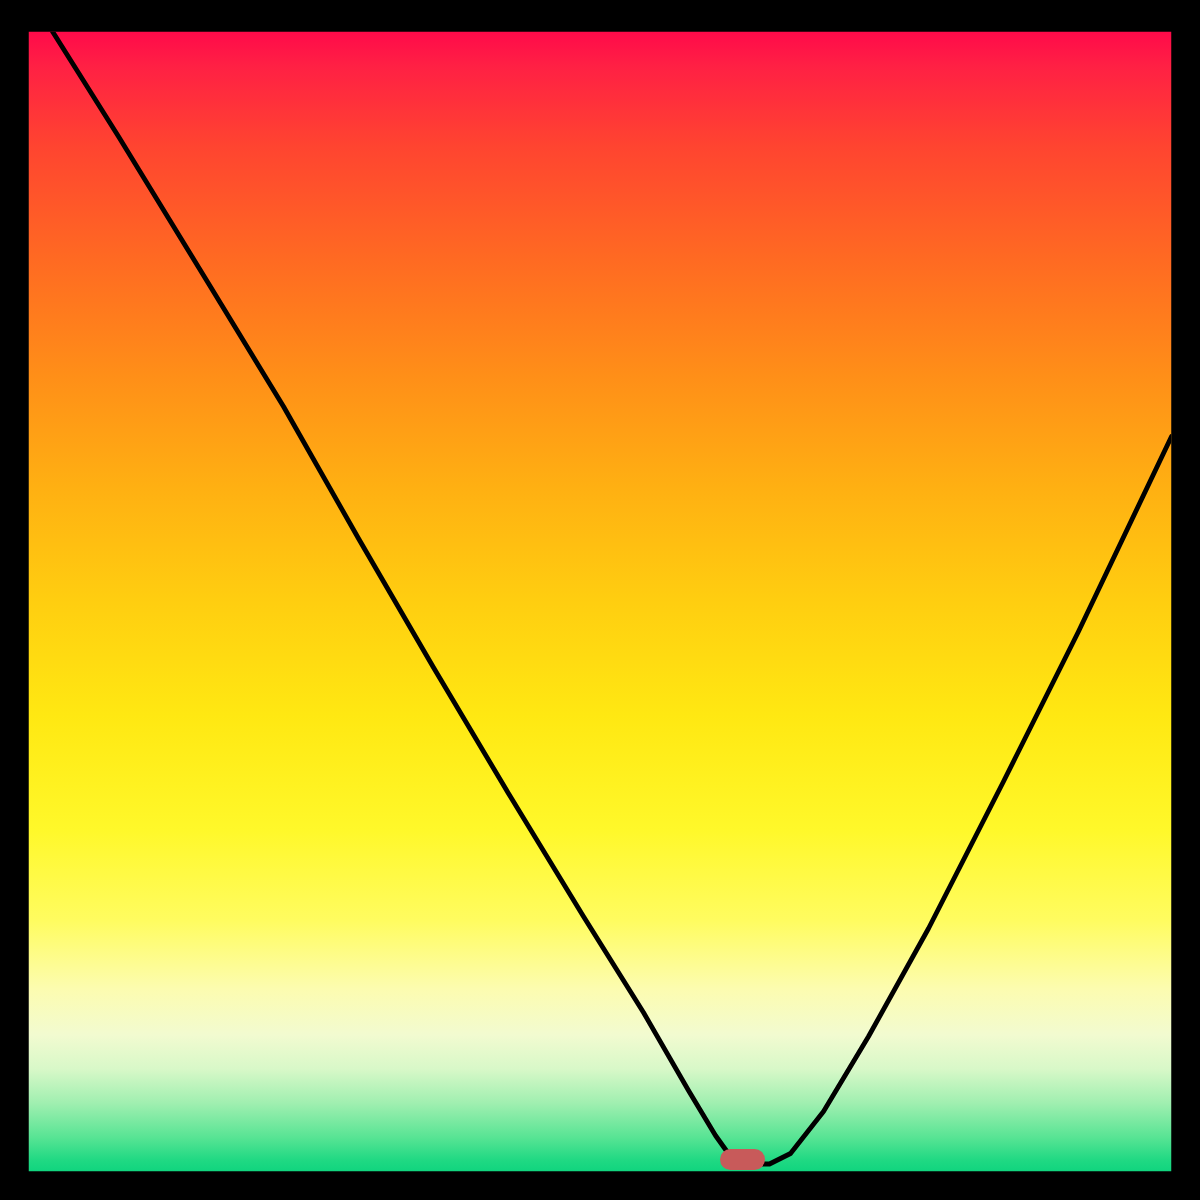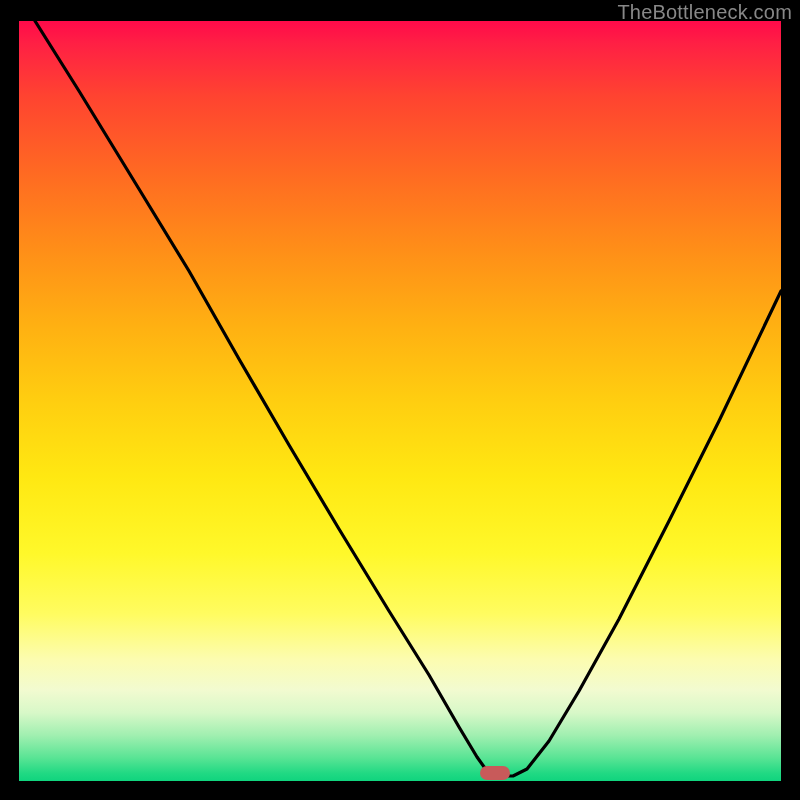--- a/index.html
+++ b/index.html
@@ -81,21 +81,20 @@
     font-size: 20px;
     color: #888;
     font-weight: 500;
     letter-spacing: 0.2px;
   }
 </style>
 </head>
 <body>
 
 <div class="frame">
-  <div class="watermark">TheBottleneck.com</div>
   <div class="plot">
     <div class="gradient"></div>
     <svg class="curve" viewBox="0 0 762 760" preserveAspectRatio="none">
       <path id="curve-path" d="M16 0 L60 70 L120 168 L170 250 L220 338 L270 424 L320 508 L370 590 L410 654 L440 706 L458 736 L468 750 L476 755 L494 755 L508 748 L530 720 L560 670 L600 598 L650 500 L700 400 L762 270"></path>
     </svg>
     <div class="marker" id="marker" style="left: 461px; top: 745px; background: rgb(200, 90, 90);"></div>
   </div>
 </div>
 
 </body></html>

